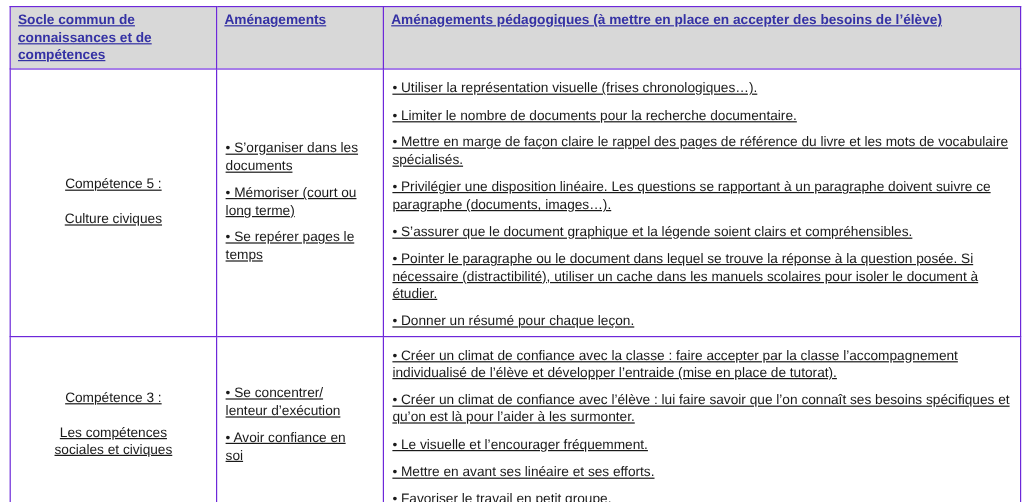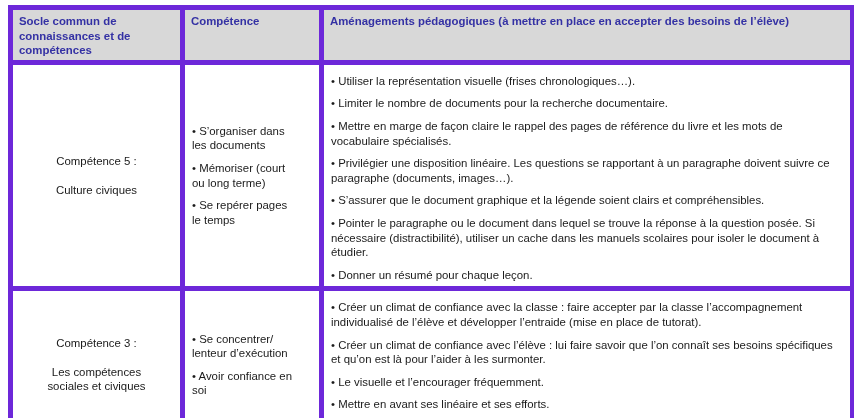--- a/index.html
+++ b/index.html
@@ -20,22 +20,23 @@
   table.doc-table {
     border-collapse: collapse;
     table-layout: fixed;
     width: 842px;
     font-size: 11.4px;
     line-height: 1.28;
     color: #1a1a1a;
   }
   table.doc-table th,
   table.doc-table td {
-    border: 5px solid #6d28d9;
+    border: 1px solid #6d28d9;
     overflow: hidden;
+    text-decoration: underline;
   }
   col.c1 { width: 172px; }
   col.c2 { width: 139px; }
   col.c3 { width: 531px; }
 
   tr.header-row { height: 52px; }
   tr.header-row th {
     background: #d8d8d8;
     color: #3431a4;
     font-weight: bold;
@@ -80,21 +81,21 @@
 <div class="doc-wrap">
   <table class="doc-table">
     <colgroup>
       <col class="c1">
       <col class="c2">
       <col class="c3">
     </colgroup>
     <thead>
       <tr class="header-row">
         <th>Socle commun de connaissances et de compétences</th>
-        <th>Compétence</th>
+        <th>Aménagements</th>
         <th>Aménagements pédagogiques (à mettre en place en accepter des besoins de l’élève)</th>
       </tr>
     </thead>
     <tbody>
       <tr class="body-row-1">
         <td class="cell-competence">
           <p>Compétence 5 :</p>
           <p>Culture civiques</p>
         </td>
         <td class="cell-difficultes">

